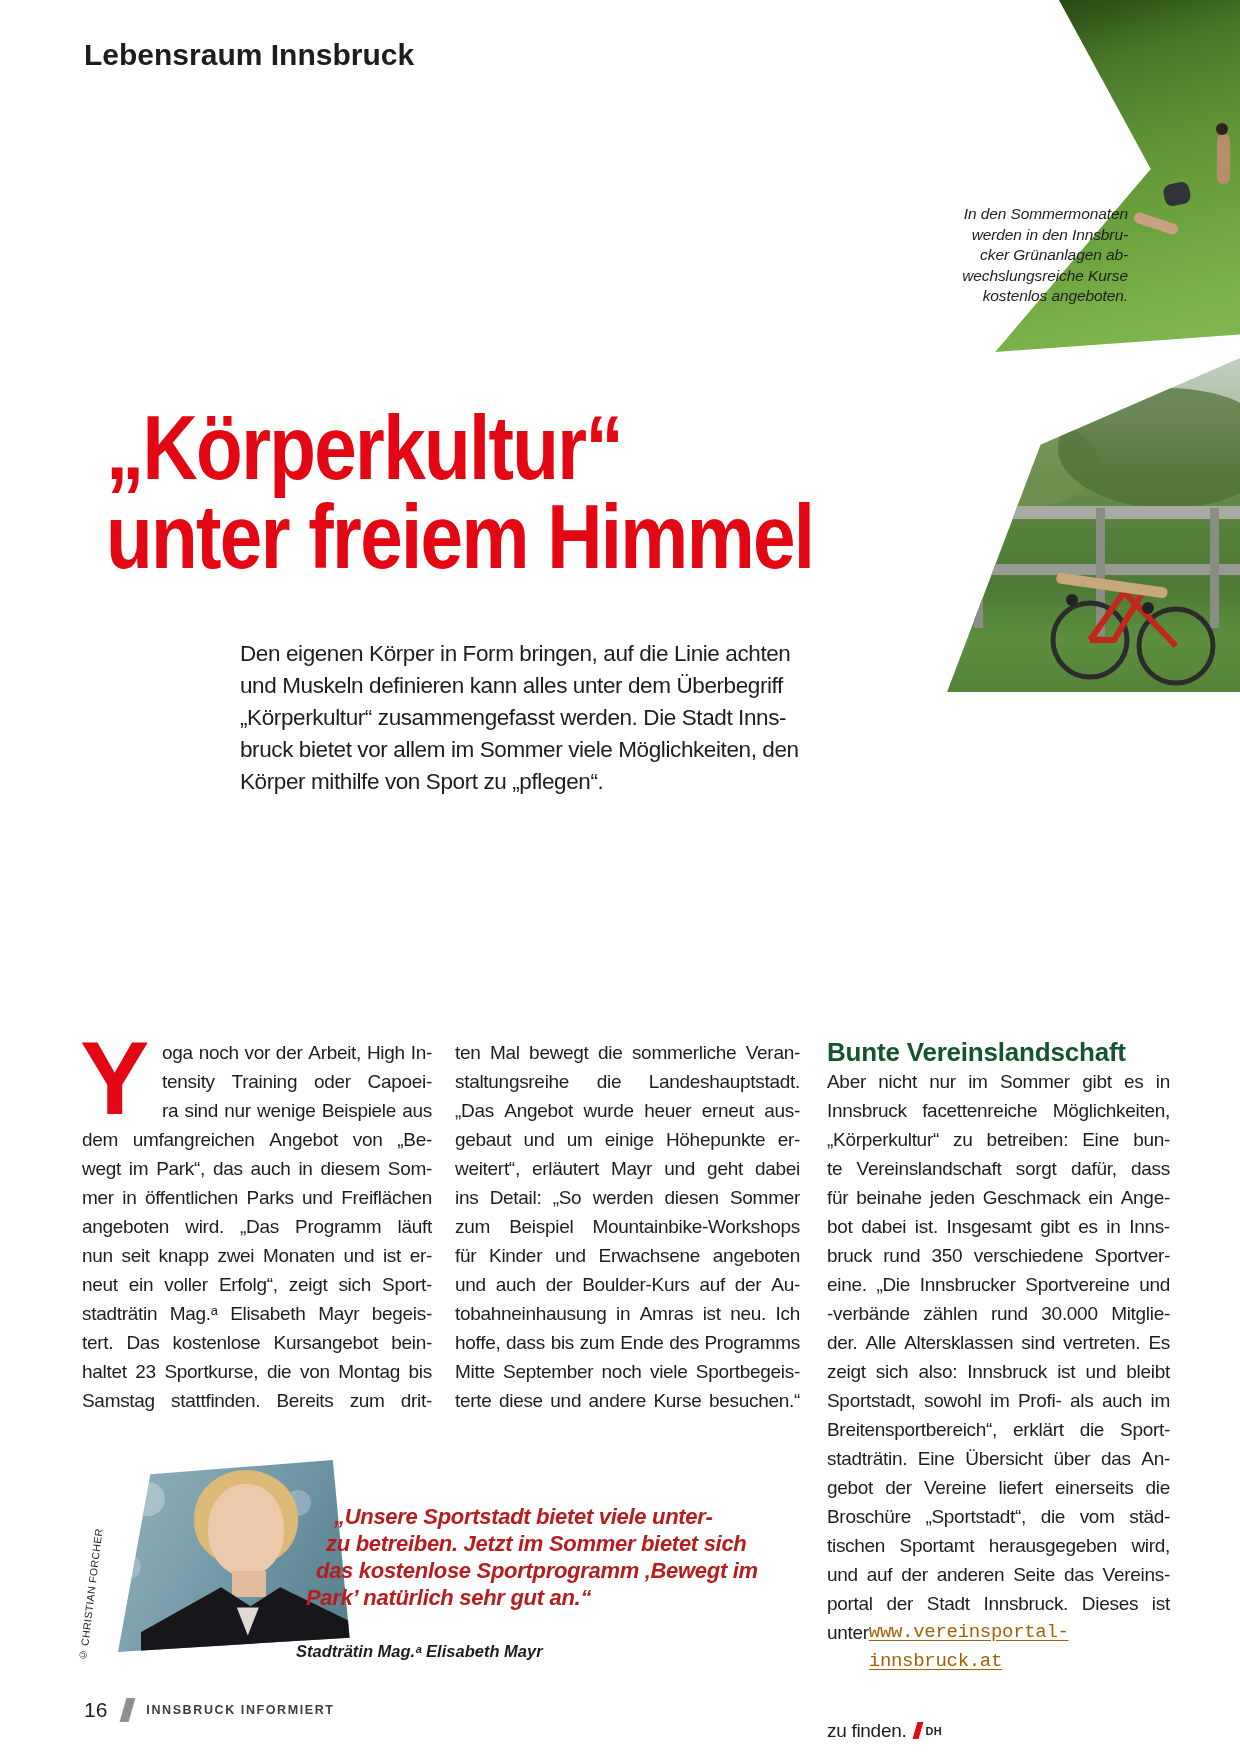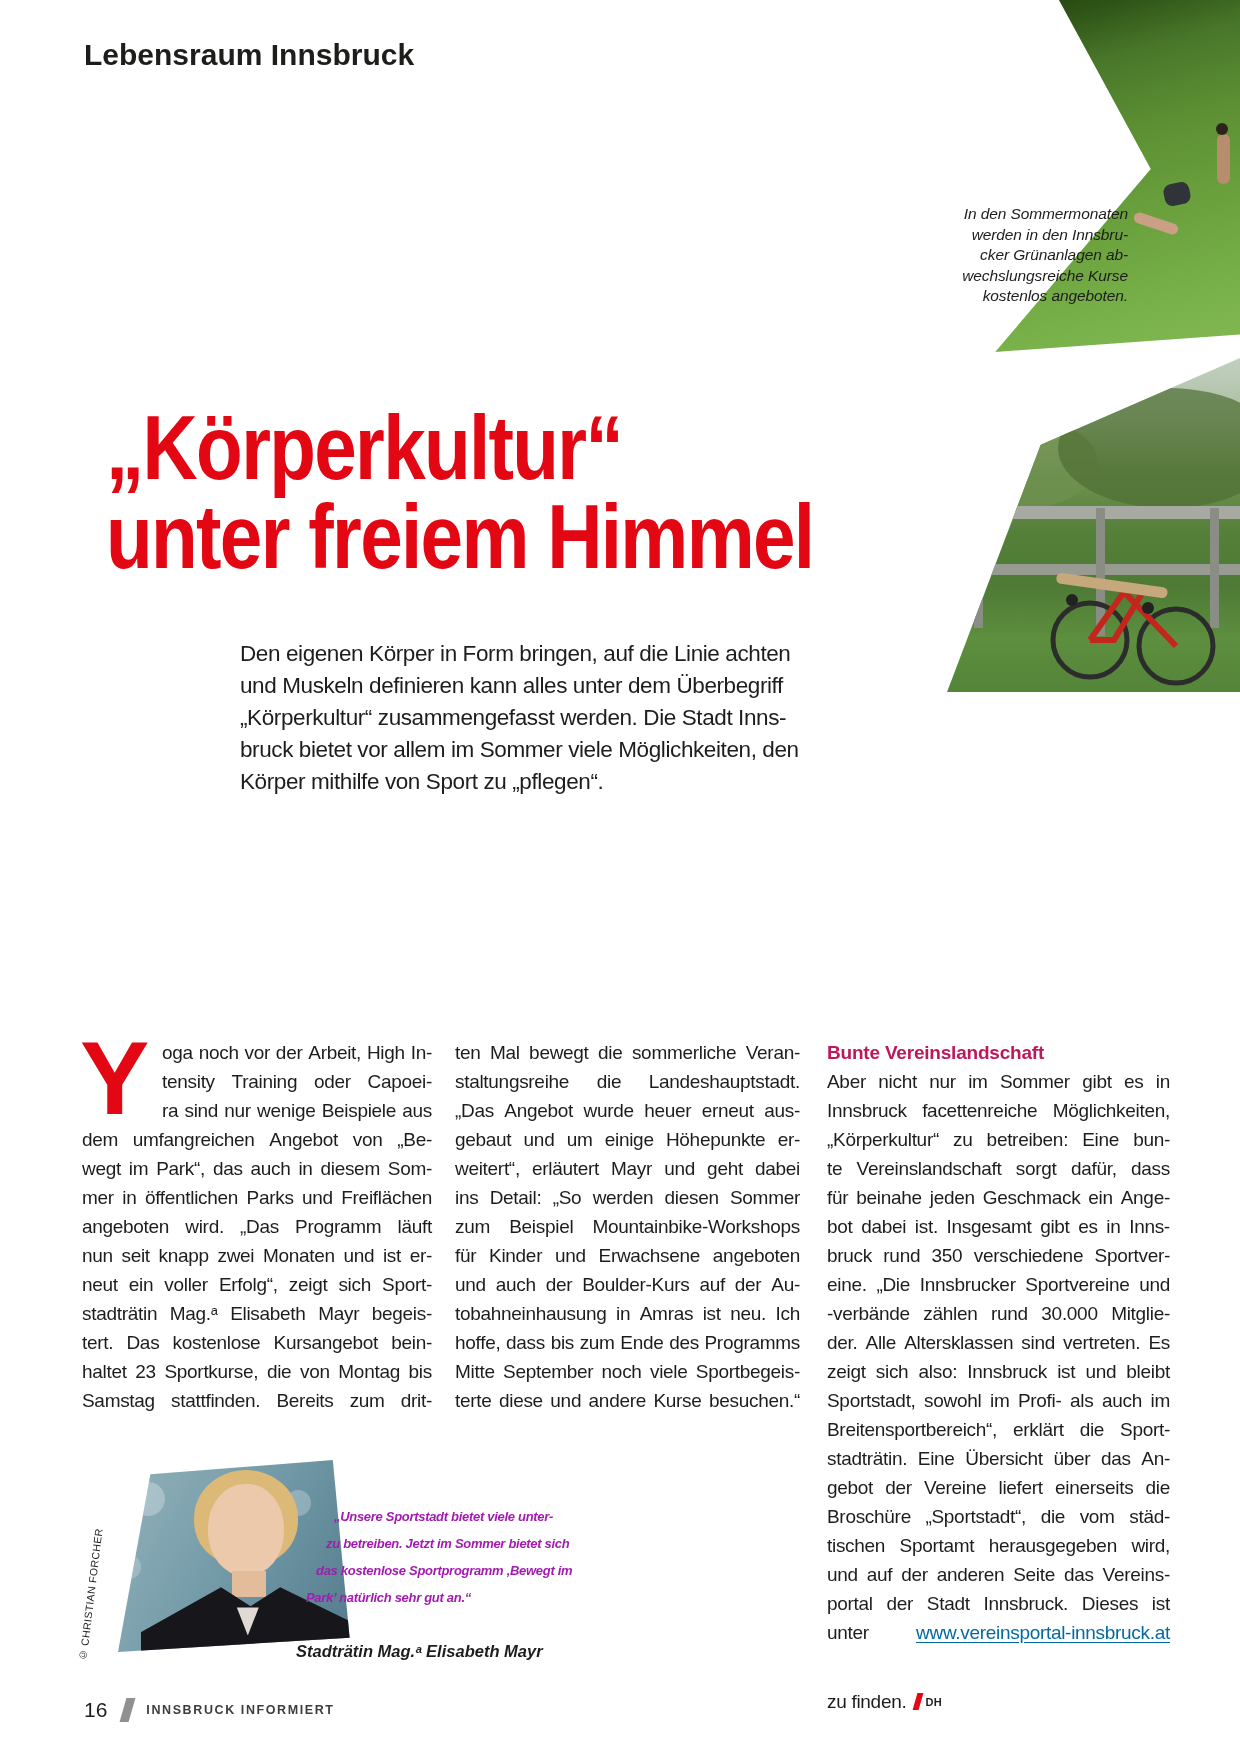--- a/index.html
+++ b/index.html
@@ -38,23 +38,23 @@
   .lead-line{white-space:nowrap;}
 
   
   .col{position:absolute;top:1038px;font-size:19px;line-height:29px;letter-spacing:-0.3px;}
   .col-1{left:82px;width:350px;}
   .col-2{left:455px;width:345px;}
   .col-3{left:827px;width:343px;}
   .wline{display:flex;justify-content:space-between;}
   .col-1 .wline:nth-child(-n+3){margin-left:80px;}
   .dropcap{position:absolute;left:80px;top:1034px;font-size:104px;line-height:88px;font-weight:700;color:#e30613;}
-  .col-heading{font-weight:700;color:#be185d;line-height:29px;font-size:19px;letter-spacing:-0.2px;}
+  .col-heading{font-weight:700;color:#14532d;line-height:29px;font-size:26px;letter-spacing:-0.2px;}
   .link-line{display:flex;justify-content:space-between;line-height:29px;}
-  .link-line a{color:#0369a1;text-decoration:underline;text-underline-offset:3px;}
+  .link-line a{color:#a16207;text-decoration:underline;text-underline-offset:3px;font-family:Liberation Mono, monospace;}
   .end-line{line-height:29px;display:flex;align-items:center;margin-top:39px;}
   .red-slash{display:inline-block;width:6px;height:17px;background:#e30613;transform:skewX(-16deg);margin:0 4px 0 9px;}
   .initials{font-size:11px;font-weight:700;letter-spacing:0.5px;align-self:flex-start;margin-top:2px;}
 
   
   .portrait{position:absolute;left:112px;top:1458px;width:240px;height:202px;
             clip-path:polygon(16% 8%,92% 1%,99% 89%,2.5% 96%);
             background:linear-gradient(120deg,#93b2ba 0%,#7da2ae 35%,#6b93a2 60%,#527a8a 100%);}
   .portrait .shape{position:absolute;}
   .bokeh1{left:8%;top:12%;width:34px;height:34px;border-radius:50%;background:rgba(255,255,255,0.28);}
@@ -64,22 +64,22 @@
   .face{left:40%;top:13%;width:76px;height:92px;border-radius:48%;background:#ecc9ab;}
   .neck{left:50%;top:56%;width:34px;height:26px;background:#e3bc9c;}
   .blazer{left:12%;top:64%;width:88%;height:36%;background:#17171b;clip-path:polygon(0 62%,38% 0,52% 26%,66% 0,100% 48%,100% 100%,0 100%);}
   .shirt{left:52%;top:74%;width:22px;height:28px;background:#dfdbd4;clip-path:polygon(0 0,100% 0,50% 100%);}
 
   .credit{position:absolute;left:84px;top:1536px;height:126px;width:16px;
           writing-mode:vertical-rl;transform:rotate(187deg);font-size:10.5px;letter-spacing:0.4px;
           color:#1d1d1b;white-space:nowrap;}
 
   
-  .quote{position:absolute;left:290px;top:1503px;color:#a21caf;font-weight:700;font-style:italic;
-         font-size:13px;line-height:27px;letter-spacing:-0.3px;}
+  .quote{position:absolute;left:290px;top:1503px;color:#b91c1c;font-weight:700;font-style:italic;
+         font-size:22px;line-height:27px;letter-spacing:-0.3px;}
   .q-line{white-space:nowrap;}
   .q-line:nth-child(1){margin-left:44px;}
   .q-line:nth-child(2){margin-left:36px;}
   .q-line:nth-child(3){margin-left:26px;}
   .q-line:nth-child(4){margin-left:16px;}
   .q-line:nth-child(5){margin-left:6px;}
   .attribution{position:absolute;left:296px;top:1642px;font-size:16.5px;font-style:italic;font-weight:700;color:#1d1d1b;}
 
   
   .footer{position:absolute;left:84px;top:1698px;display:flex;align-items:center;}

